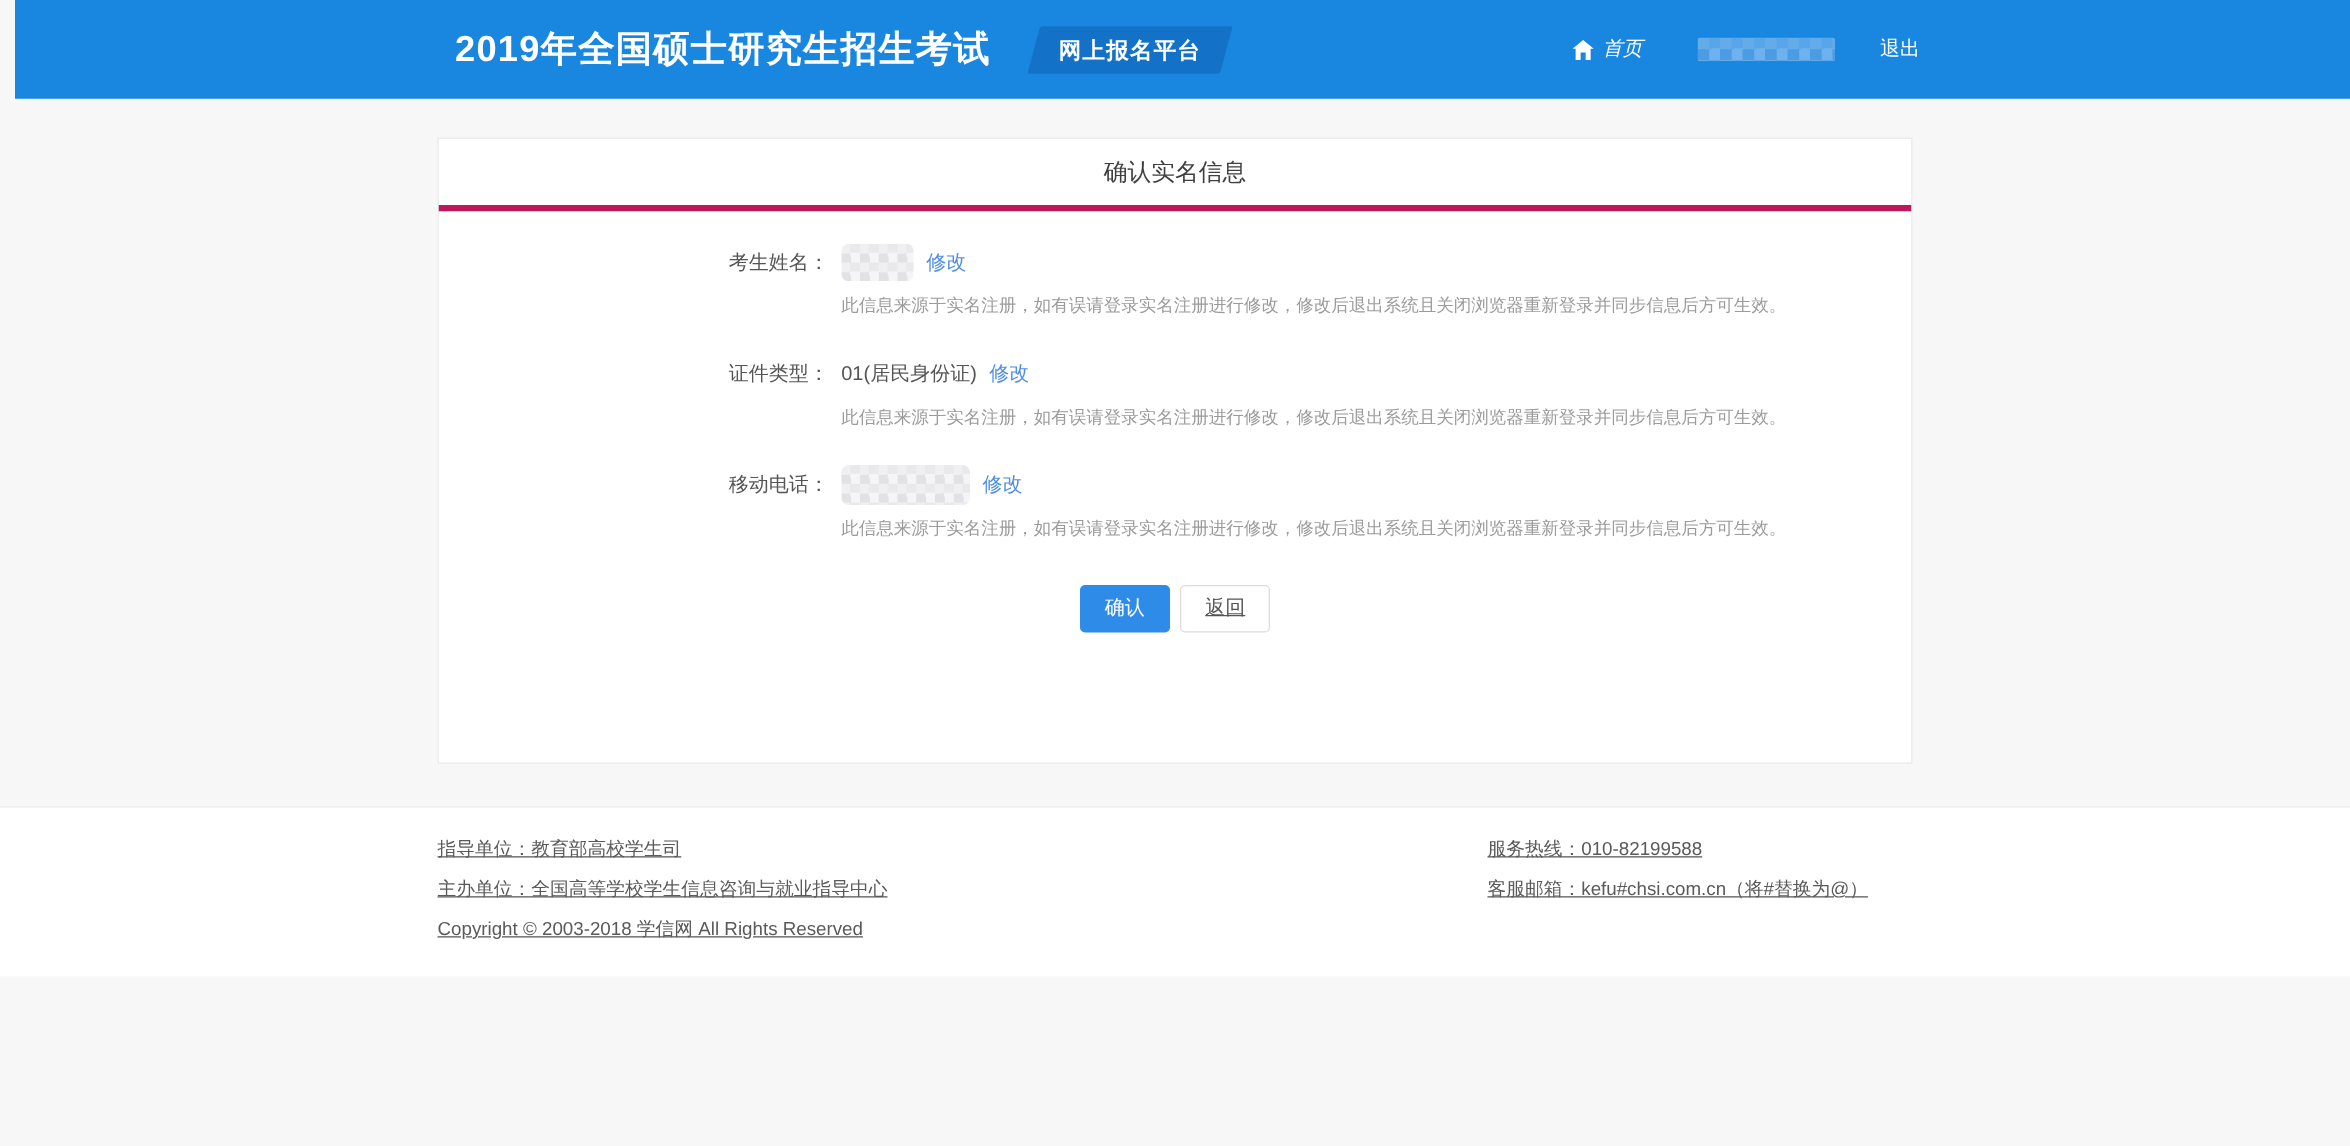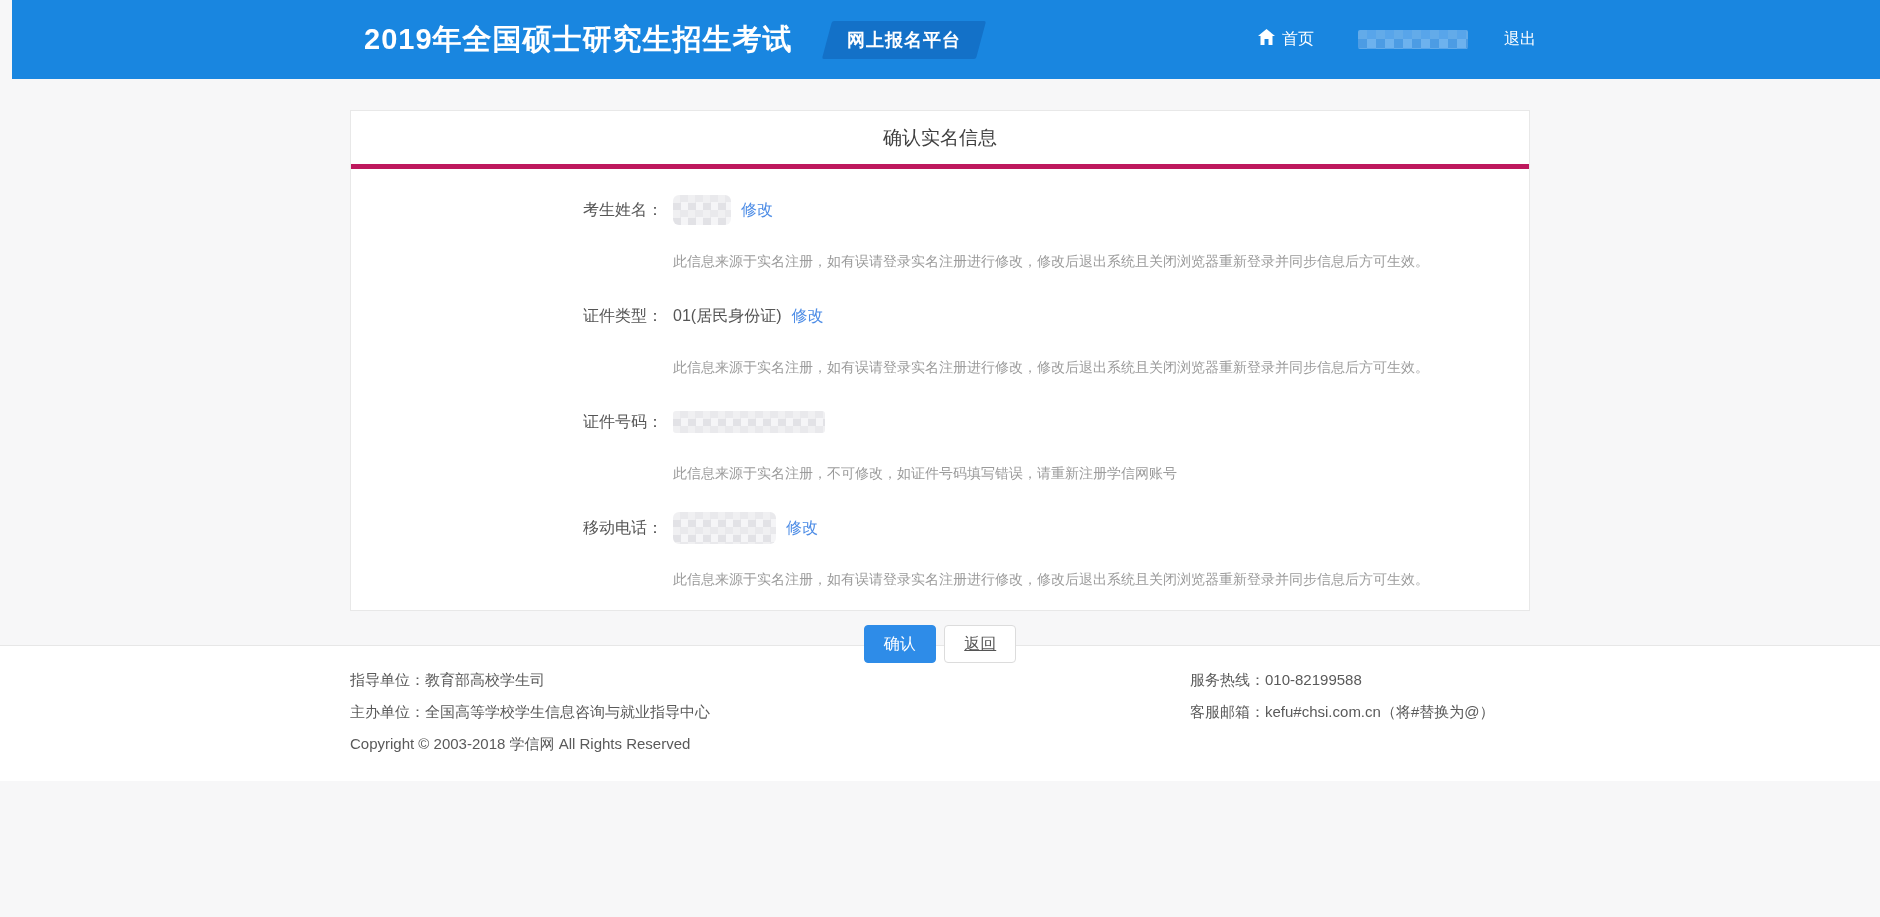--- a/index.html
+++ b/index.html
@@ -18,21 +18,21 @@
     color:#fff; font-size:29px; font-weight:bold; letter-spacing:1px;
     padding-left:8px; white-space:nowrap;
   }
   .badge {
     margin-left:34px; background: var(--badge-bg, #1371c8);
     transform: skewX(-15deg); padding:7px 20px; border-radius:2px;
   }
   .badge span { display:inline-block; transform: skewX(15deg);
     color:#fff; font-size:18px; font-weight:bold; letter-spacing:1px; }
   .topbar-right { margin-left:auto; display:flex; align-items:center; color:#fff; font-size:16px; }
-  .home-link { display:flex; align-items:flex-start; color:#fff; text-decoration:none; cursor:pointer; }
+  .home-link { display:flex; align-items:center; color:#fff; text-decoration:none; cursor:pointer;font-style:italic; }
   .home-link svg { margin-right:7px; display:block; }
   .masked-user {
     width:110px; height:19px; margin:0 36px 0 44px; border-radius:2px;
     background-image: conic-gradient(#58a5ea 25%, #6db2ee 0 50%, #4c9ce4 0 75%, #63abe9 0);
     background-size:18px 18px;
   }
   .logout-link { color:#fff; text-decoration:none; cursor:pointer; }
 
   
   .card {
@@ -44,41 +44,41 @@
     display:flex; align-items:center; justify-content:center;
   }
   .card-header h2 { font-size:19px; font-weight:normal; color:#404040; }
   .card-body { padding-top:26px; }
 
   .form-group { margin-bottom:30px; }
   .row-line { display:flex; align-items:center; height:30px; }
   .lbl { width:312px; text-align:right; font-size:16px; color:#555; flex:none; }
   .val { margin-left:10px; font-size:16px; color:#555; }
   .edit-link { margin-left:10px; font-size:16px; color: var(--link, #4e8de6); text-decoration:none; cursor:pointer; }
-  .note { margin-left:322px; margin-top:26px; font-size:14px; color:#9b9b9b; line-height:20px; }
+  .note { margin-left:322px; margin-top:9px; font-size:14px; color:#9b9b9b; line-height:20px; }
 
   .masked {
     display:inline-block; margin-left:10px; border-radius:6px;
     background-image: conic-gradient(#e9e9ec 25%, #f5f5f7 0 50%, #e2e2e6 0 75%, #f0f0f2 0);
     background-size:15px 15px;
   }
   .mask-name  { width:58px;  height:30px; }
   .mask-idnum { width:152px; height:22px; border-radius:3px; }
   .mask-phone { width:103px; height:32px; }
 
   .btn-row { margin-top:36px; text-align:center; }
   .btn {
     display:inline-block; font-size:16px; line-height:20px; padding:8px 19px;
     border-radius:4px; cursor:pointer; font-family:inherit;
   }
   .btn-primary { background: var(--confirm-bg, #2e8ce8); border:1px solid var(--confirm-bg, #2e8ce8); color:#fff; }
   .btn-default { background:#fff; border:1px solid #dcdcdc; color:#555; margin-left:4px;text-decoration:underline; }
 
   
-  .footer { background:#fff; border-top:1px solid #e7e7e7; height:136px; }
+  .footer { background:#fff; border-top:1px solid #e7e7e7; height:136px;text-decoration:underline; }
   .footer-inner { display:flex; padding-top:23px; }
   .footer p { font-size:15px; color:#5a5a5a; line-height:21px; margin-bottom:11px; }
   .footer-left { flex:1; }
   .footer-right { width:340px; }
 </style>
 </head>
 <body>
 
 <header class="topbar">
   <div class="container topbar-inner">
@@ -117,27 +117,20 @@
 
       <div class="form-group">
         <div class="row-line">
           <span class="lbl">证件类型：</span>
           <span class="val">01(居民身份证)</span>
           <a class="edit-link">修改</a>
         </div>
         <div class="note">此信息来源于实名注册，如有误请登录实名注册进行修改，修改后退出系统且关闭浏览器重新登录并同步信息后方可生效。</div>
       </div>
 
-      <div class="form-group">
-        <div class="row-line">
-          <span class="lbl">证件号码：</span>
-          <span class="masked mask-idnum"></span>
-        </div>
-        <div class="note">此信息来源于实名注册，不可修改，如证件号码填写错误，请重新注册学信网账号</div>
-      </div>
 
       <div class="form-group">
         <div class="row-line">
           <span class="lbl">移动电话：</span>
           <span class="masked mask-phone"></span>
           <a class="edit-link">修改</a>
         </div>
         <div class="note">此信息来源于实名注册，如有误请登录实名注册进行修改，修改后退出系统且关闭浏览器重新登录并同步信息后方可生效。</div>
       </div>
 

